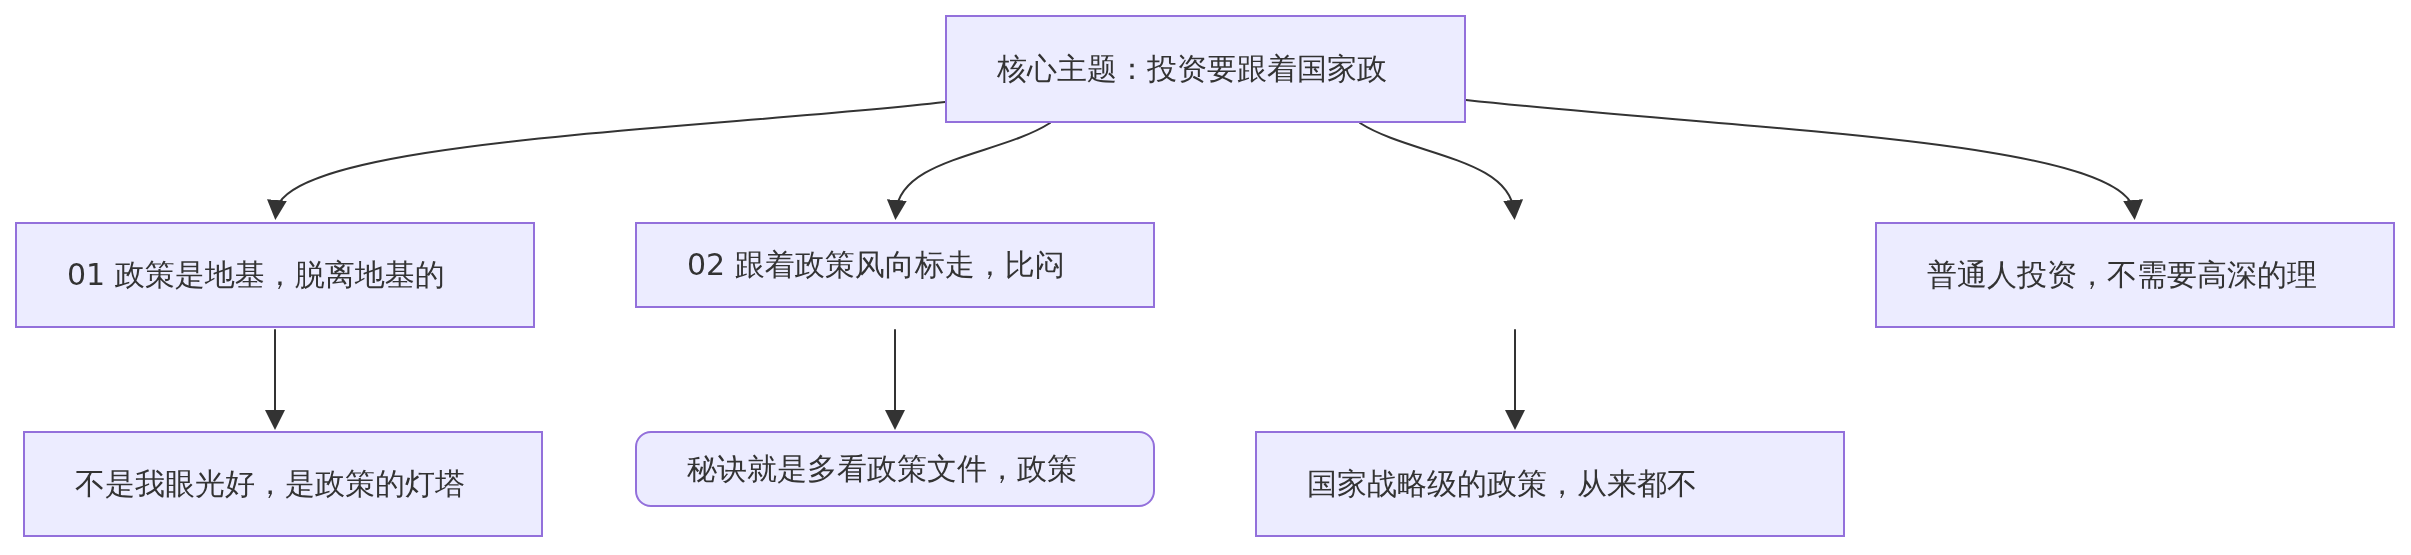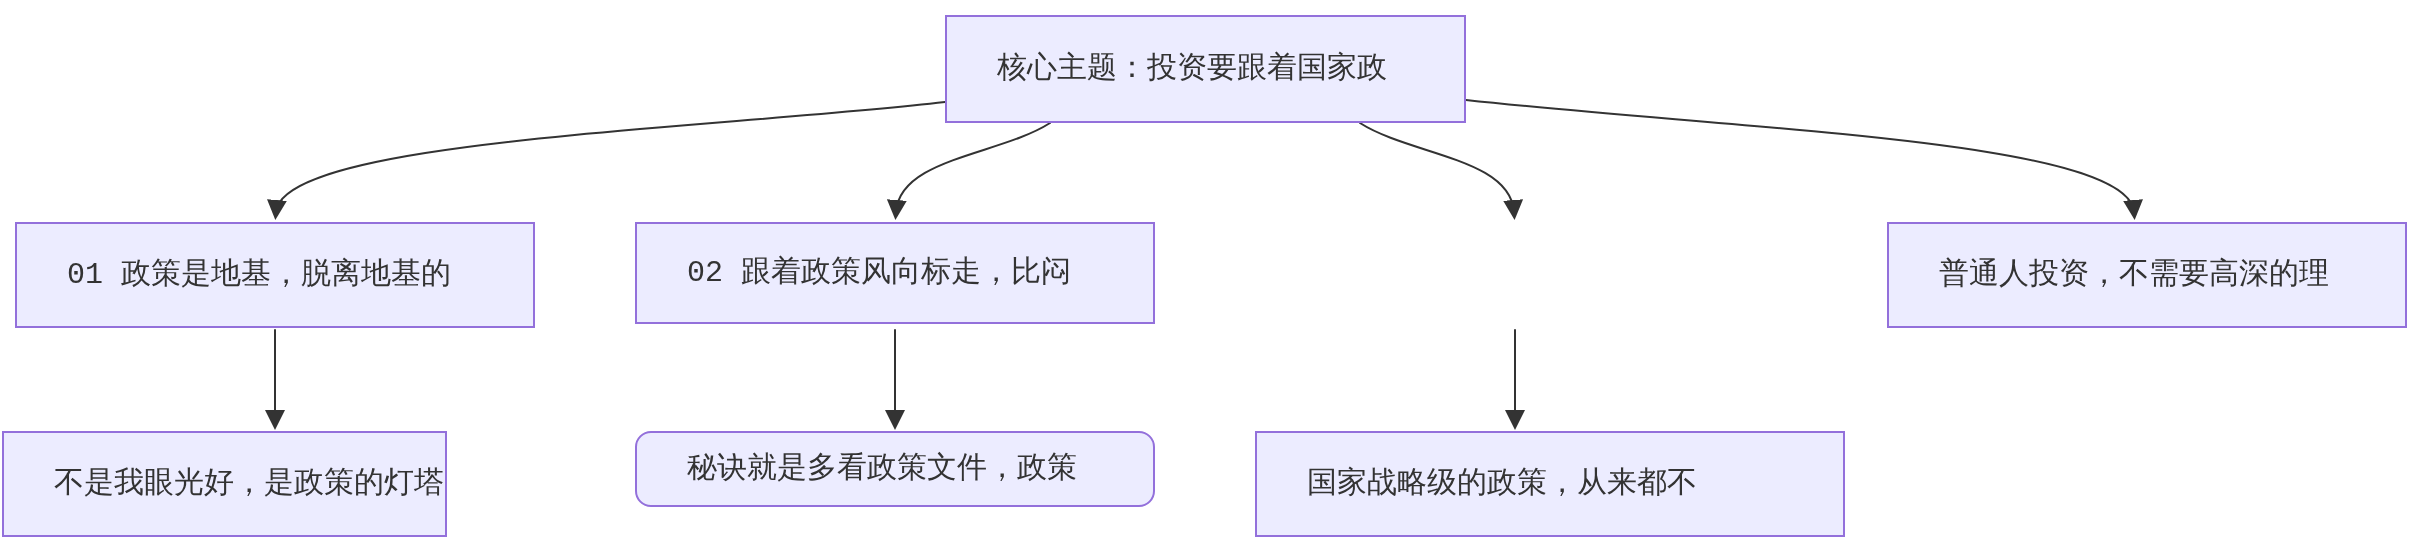--- a/index.html
+++ b/index.html
@@ -39,27 +39,27 @@
     display: flex;
     align-items: center;
     padding-left: 50px;
     overflow: hidden;
     white-space: nowrap;
     font-size: 30px;
     line-height: 1.2;
   }
   .n-root    { left: 945px;  top: 15px;  width: 521px; height: 108px; }
   .n-branch1 { left: 15px;   top: 222px; width: 520px; height: 106px; }
-  .n-branch2 { left: 635px;  top: 222px; width: 520px; height: 102px; }
+  .n-branch2 { left: 635px;  top: 222px; width: 520px; height: 86px; }
   .n-branch3 { left: 1255px; top: 222px; width: 520px; height: 106px; }
-  .n-branch4 { left: 1875px; top: 222px; width: 520px; height: 106px; margin-left: 12px; }
-  .n-leaf1   { left: 2px;   top: 431px; width: 445px; height: 106px; }
+  .n-branch4 { left: 1875px; top: 222px; width: 520px; height: 106px; }
+  .n-leaf1   { left: 23px;   top: 431px; width: 520px; height: 106px; }
   .n-leaf2   { left: 635px;  top: 431px; width: 520px; height: 76px; border-radius: 16px; }
   .n-leaf3   { left: 1255px; top: 431px; width: 590px; height: 106px; }
-  .node-label { display: inline-block; font-family: Liberation Mono, monospace; }
+  .node-label { display: inline-block; }
 </style>
 </head>
 <body>
 
 <div class="canvas">
 
   <svg class="edge-layer" viewBox="0 0 2411 555" xmlns="http://www.w3.org/2000/svg">
     <defs>
       <marker id="arrowhead" viewBox="0 0 10 10" refX="6" refY="5" markerWidth="10" markerHeight="10" orient="auto">
         <path class="arrowhead-shape" d="M 0 0 L 10 5 L 0 10 Z"></path>

